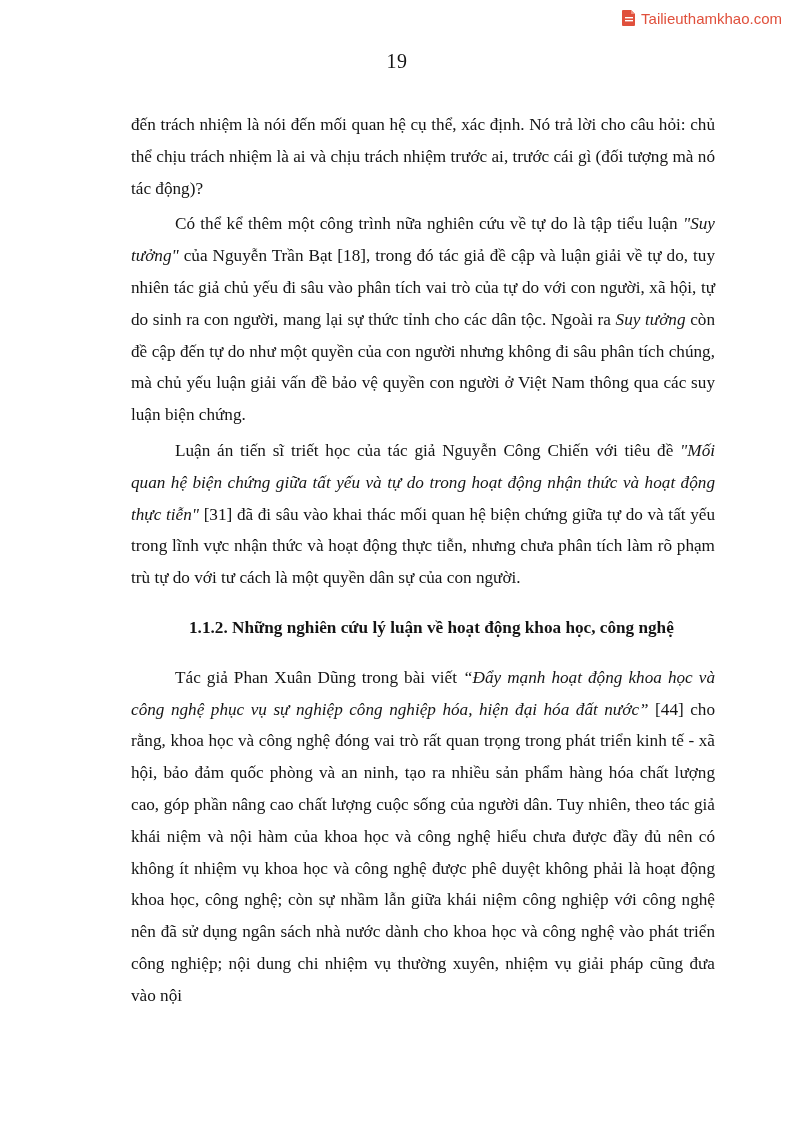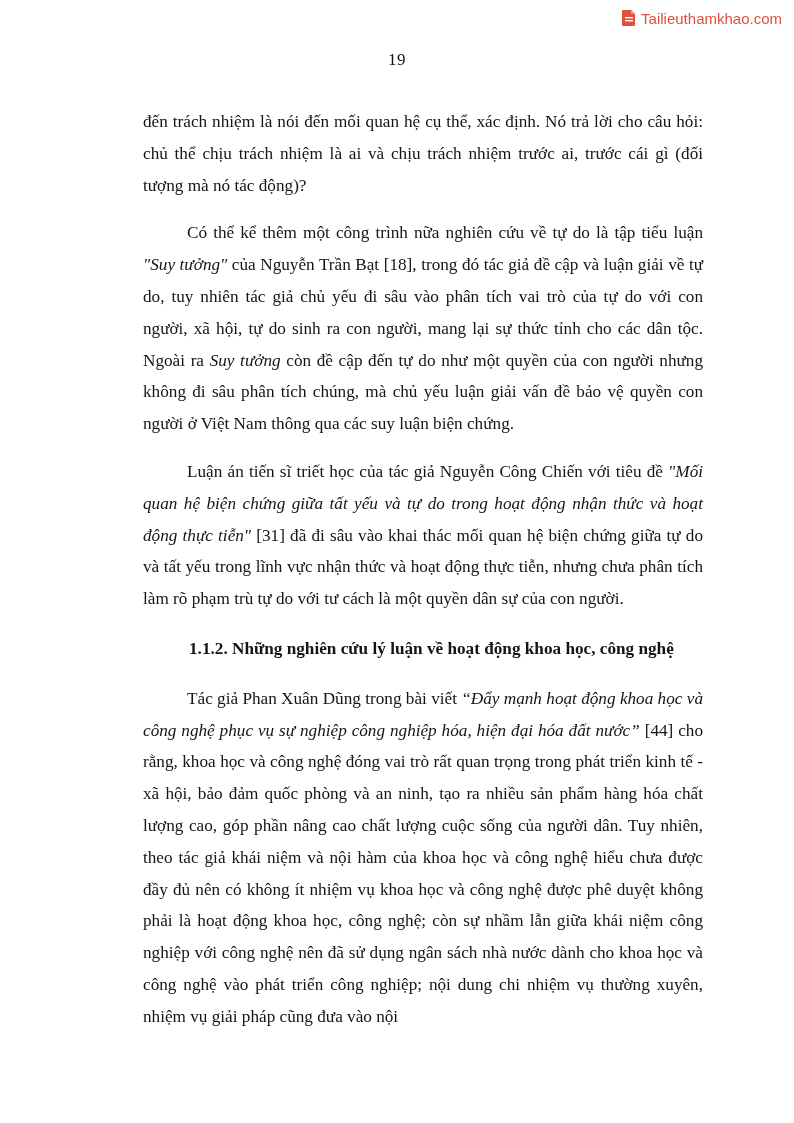--- a/index.html
+++ b/index.html
@@ -24,30 +24,30 @@
     font-family: "Liberation Sans", sans-serif;
     font-size: 15px;
     color: #e0503c;
     text-decoration: none;
     cursor: pointer;
   }
   .wm-icon { display: inline-flex; align-items: center; }
   .page-number {
     padding-top: 50px;
     text-align: center;
-    font-size: 17px;
+    font-size: 20px;
     letter-spacing: 0.5px;
   }
   .doc-body {
     margin: 36px 75px 0 127px;
     font-size: 17.2px;
     line-height: 31.8px;
     text-align: justify;
   }
-  .para { margin: 16px; text-indent: 44px; }
+  .para { margin: 4px; text-indent: 44px; }
   .para.no-indent { text-indent: 0; }
   .heading {
     margin: 18px;
     text-indent: 44px;
     font-weight: bold;
   }
   .italic { font-style: italic; }
 </style>
 </head>
 <body>

